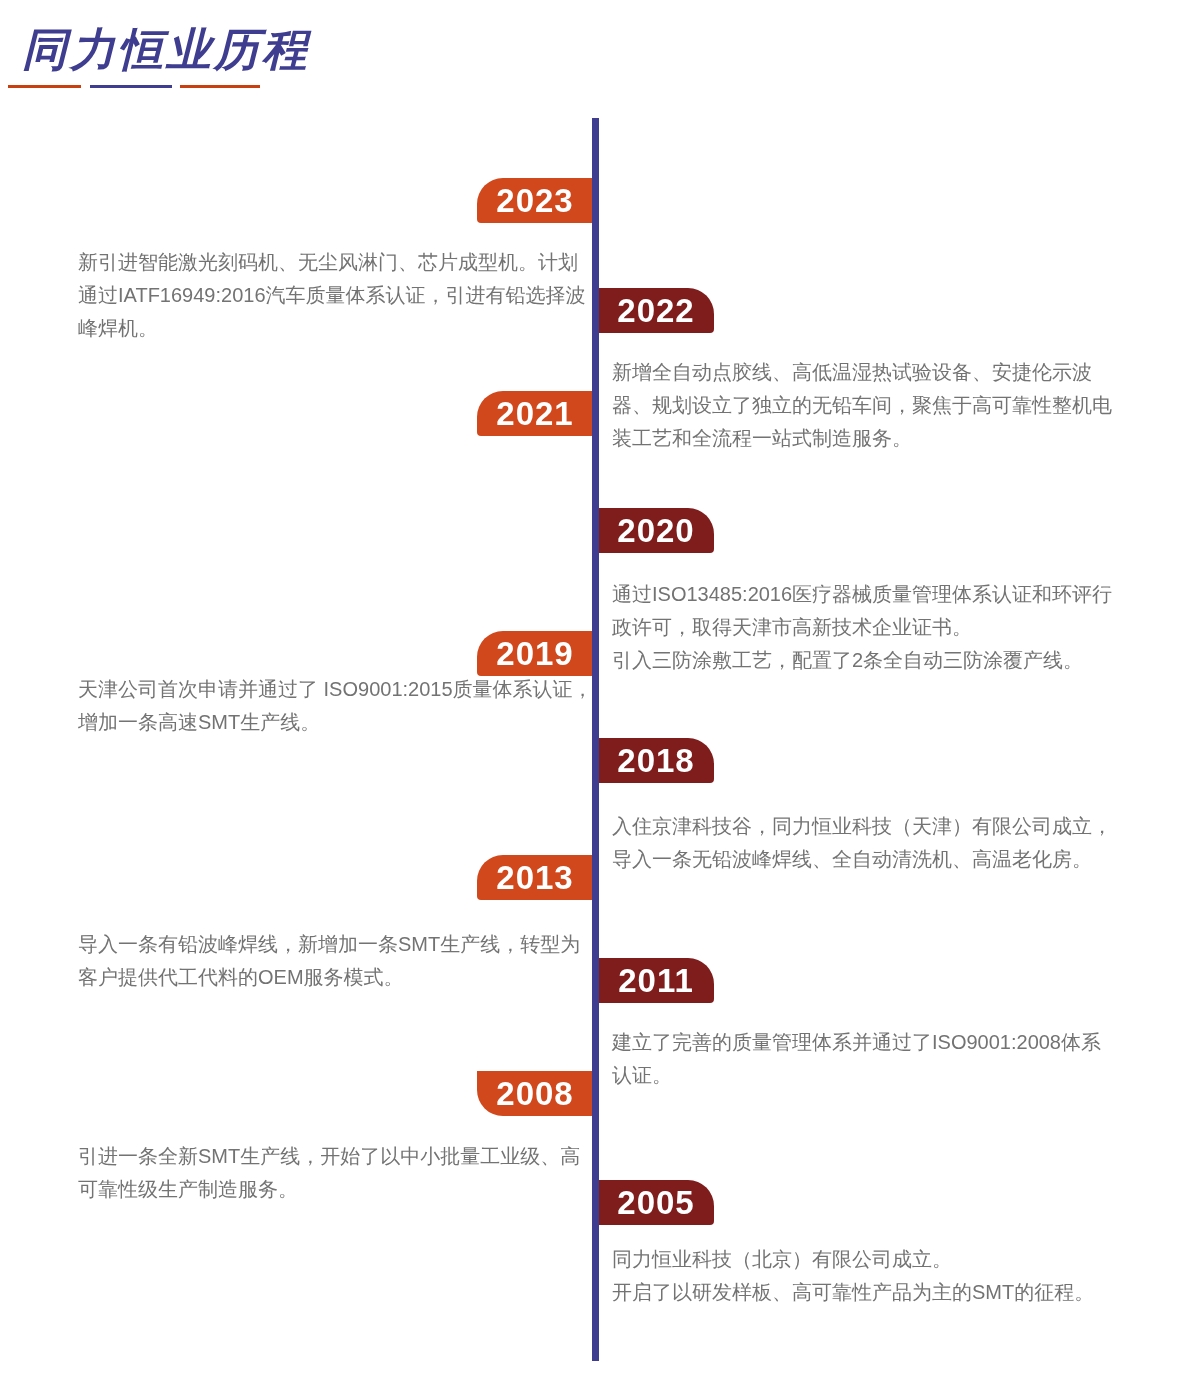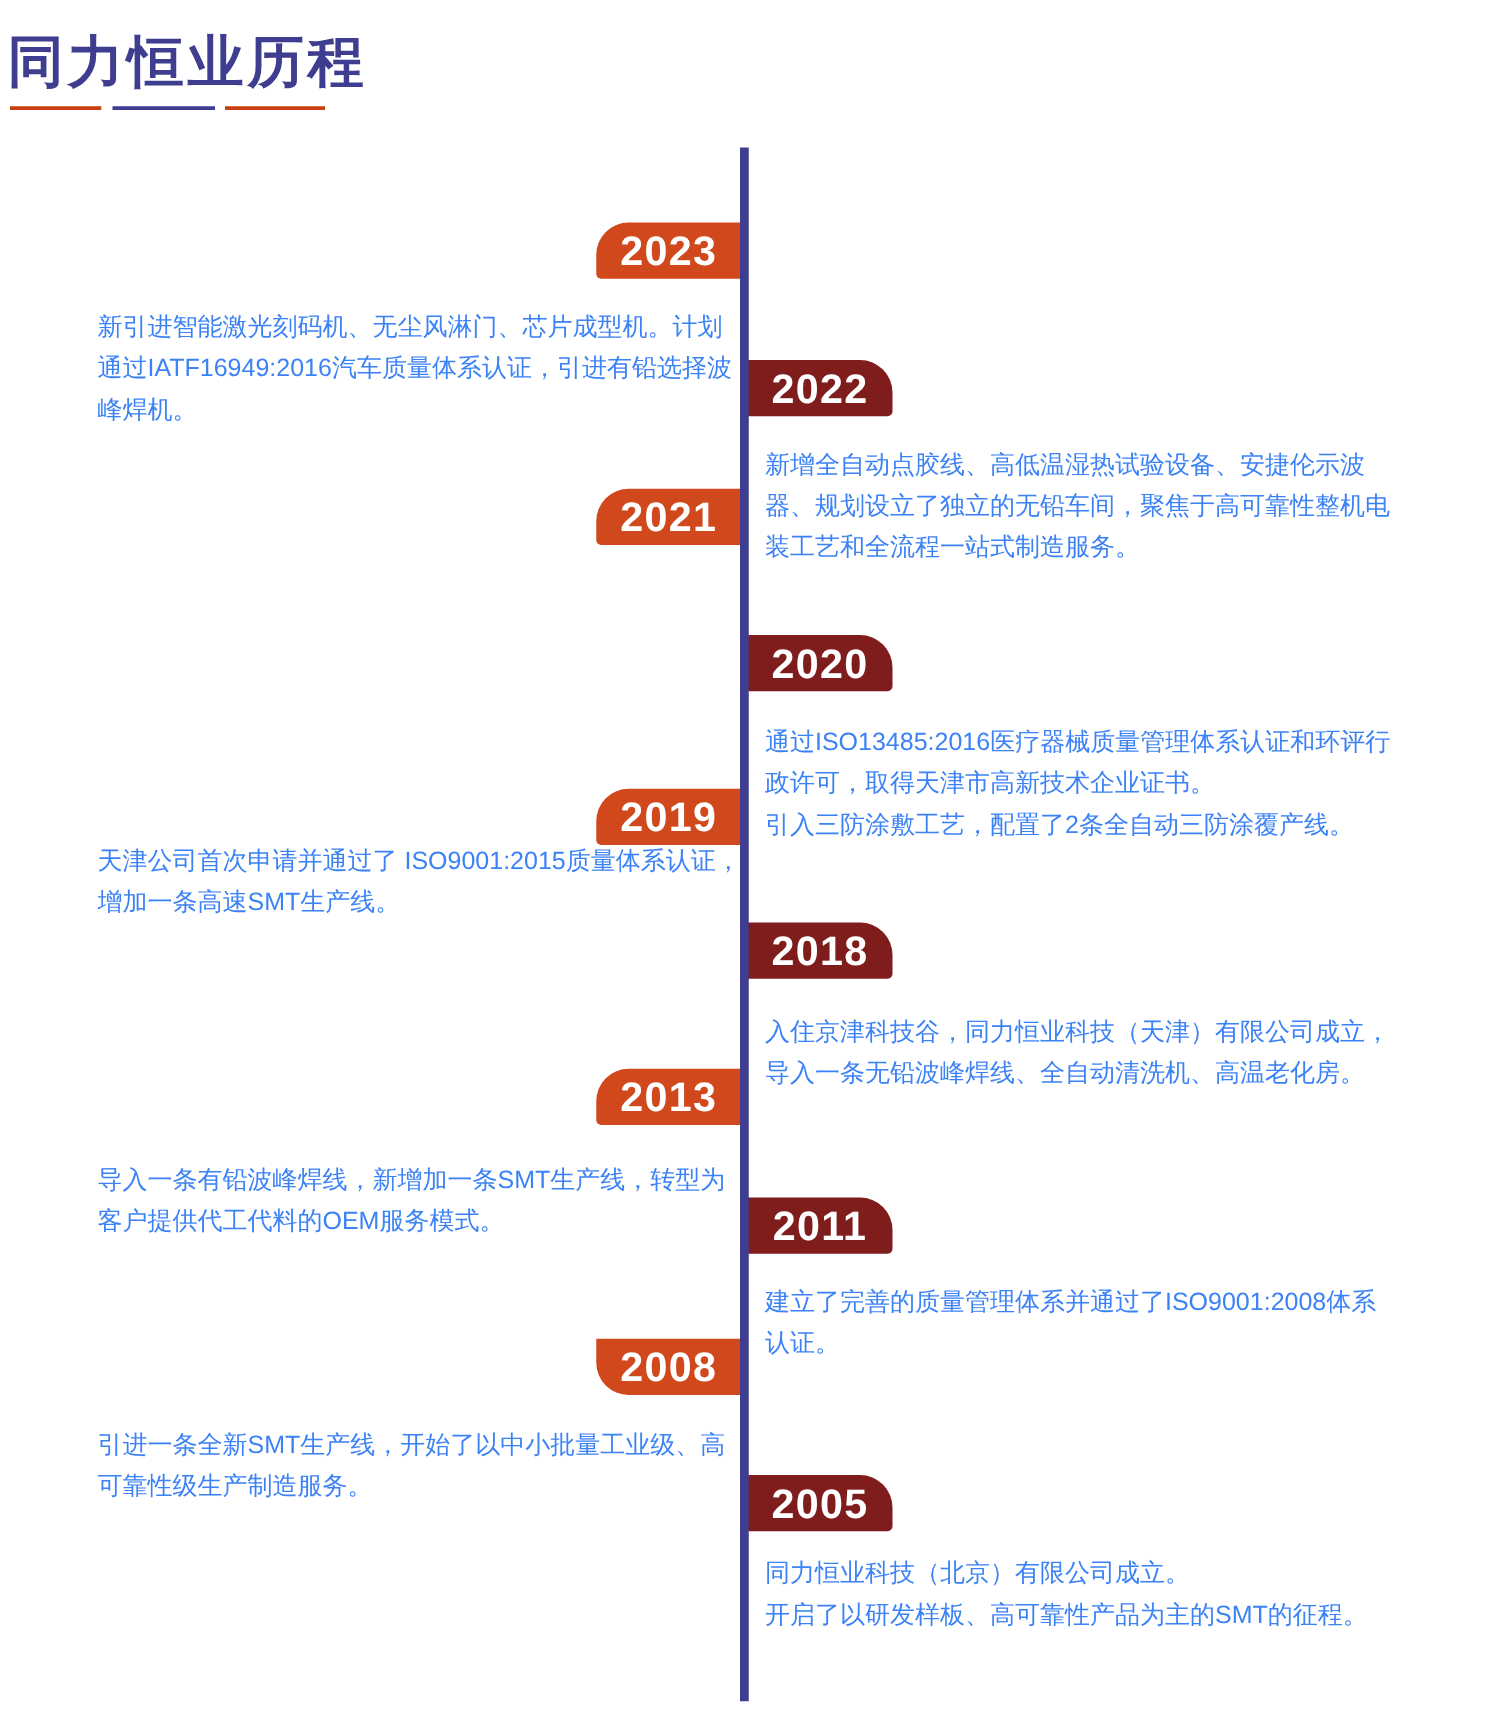--- a/index.html
+++ b/index.html
@@ -3,41 +3,41 @@
 <meta charset="utf-8">
 <style>
   * { margin:0; padding:0; box-sizing:border-box; }
   html,body { background:#ffffff; }
   .canvas {
     position:relative; width:1200px; height:1380px; background:#ffffff;
     overflow:hidden;
     font-family:"Liberation Sans","DejaVu Sans",sans-serif;
   }
   .page-title {
-    position:absolute; left:6px; top:20px;
-    font-size:45px; font-weight:bold; color:#3E3D8F; letter-spacing:3px;
+    position:absolute; left:22px; top:20px;
+    font-size:45px; font-weight:bold; color:#3E3D8F; letter-spacing:3px;font-style:italic;
   }
   .rule { position:absolute; top:85px; height:3px; }
   .rule.r1 { left:8px;   width:73px; background:#C8400F; }
   .rule.r2 { left:90px;  width:82px; background:#3E3D8F; }
   .rule.r3 { left:180px; width:80px; background:#C8400F; }
   .spine {
     position:absolute; left:592px; top:118px; width:7px; height:1243px;
     background:#3E3D8F; z-index:3;
   }
   .tab {
     position:absolute; height:45px; line-height:46px; z-index:2;
     color:#ffffff; font-size:33px; font-weight:bold; text-align:center;
     letter-spacing:1px;
   }
   .tab.left  { left:477px; width:116px; background:#D0481B; border-radius:26px 0 0 4px; }
   .tab.left.flip { border-radius:0 0 0 26px; }
   .tab.right { left:598px; width:116px; background:#7f1d1d; border-radius:0 26px 4px 0; }
   .desc {
-    position:absolute; font-size:20px; line-height:33px; color:#3b82f6;
+    position:absolute; font-size:20px; line-height:33px; color:#737373;
     white-space:pre-line; text-align:left; z-index:1;
   }
   .desc.left  { left:78px;  width:516px; }
   .desc.right { left:612px; width:505px; }
 </style>
 </head>
 <body>
 
 <div class="canvas">
 

